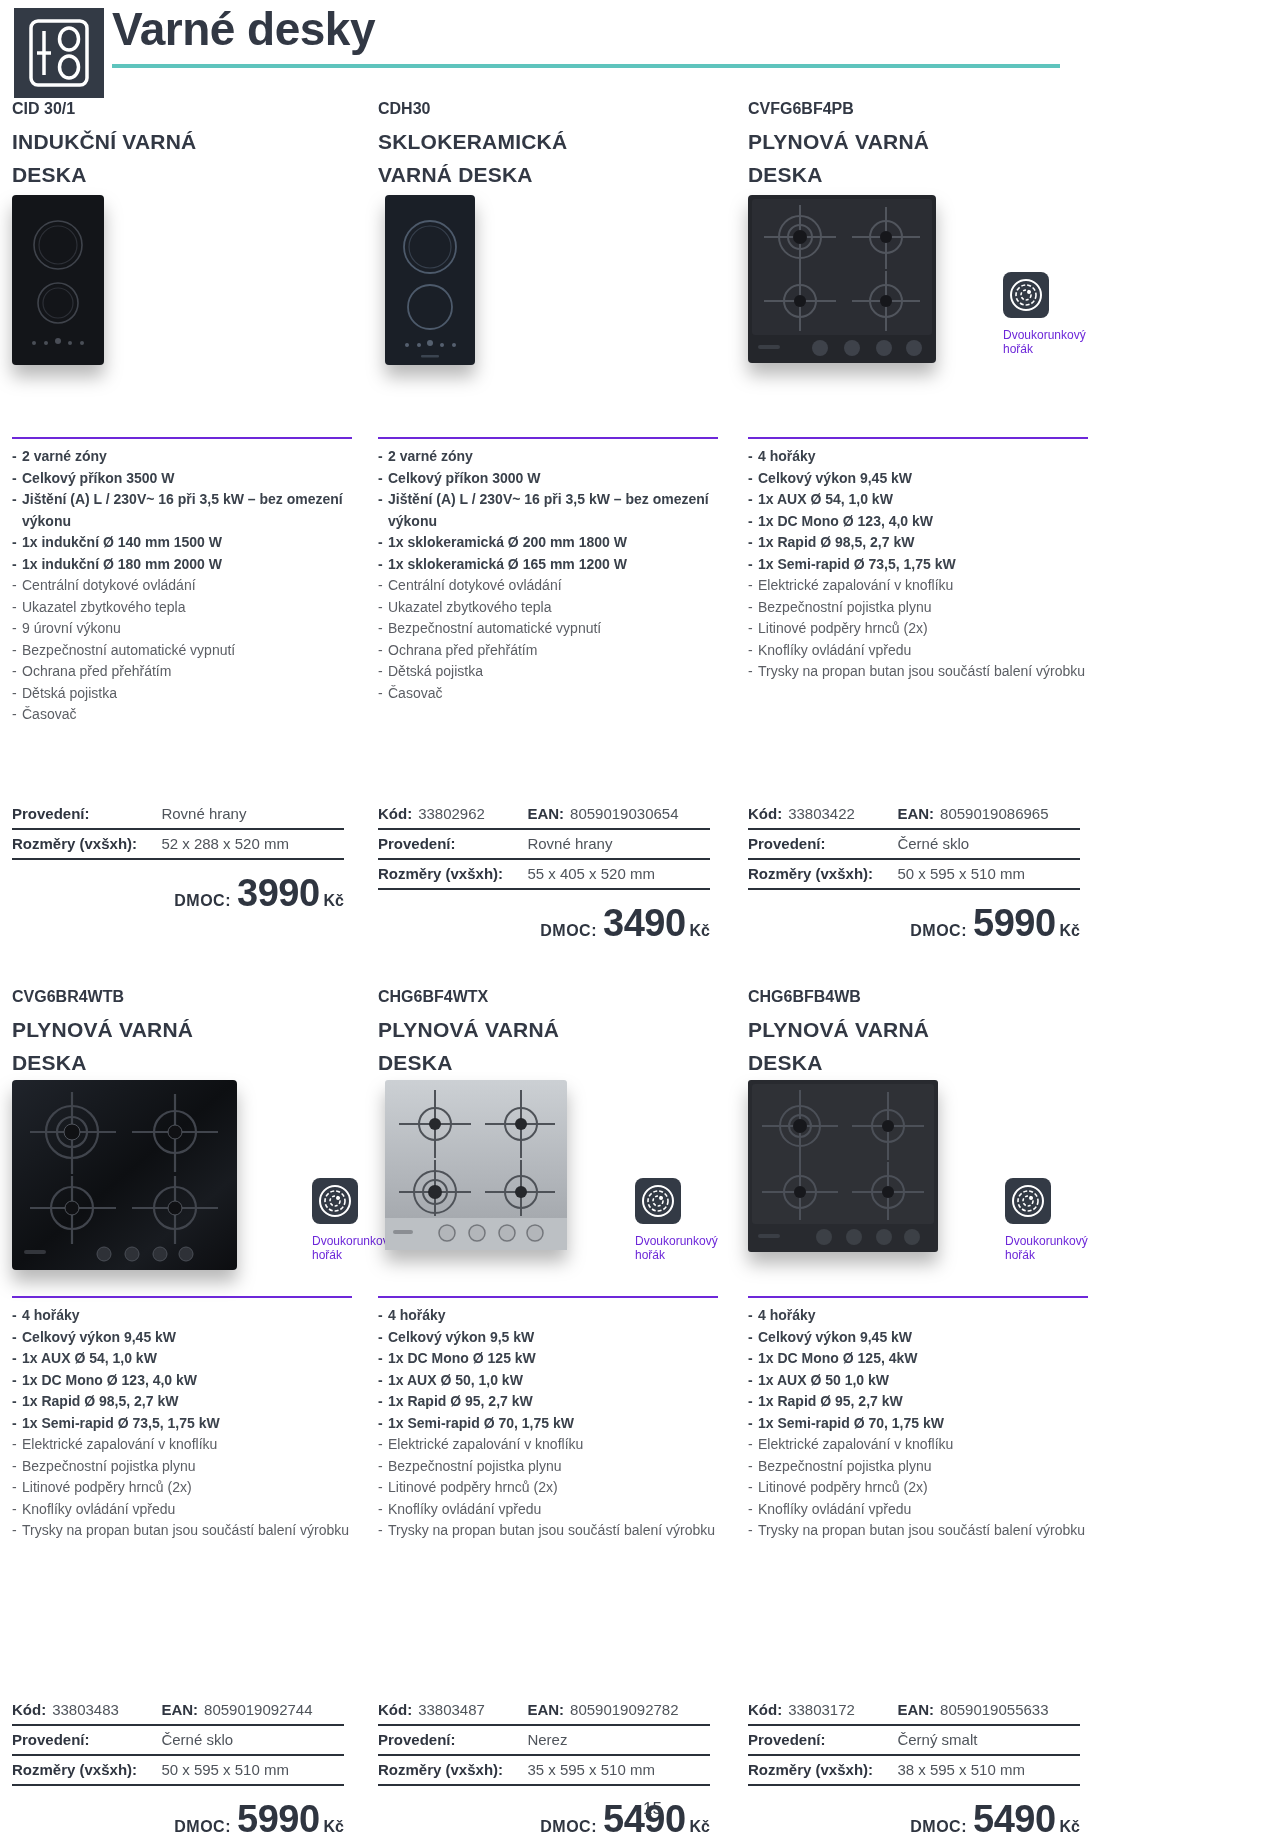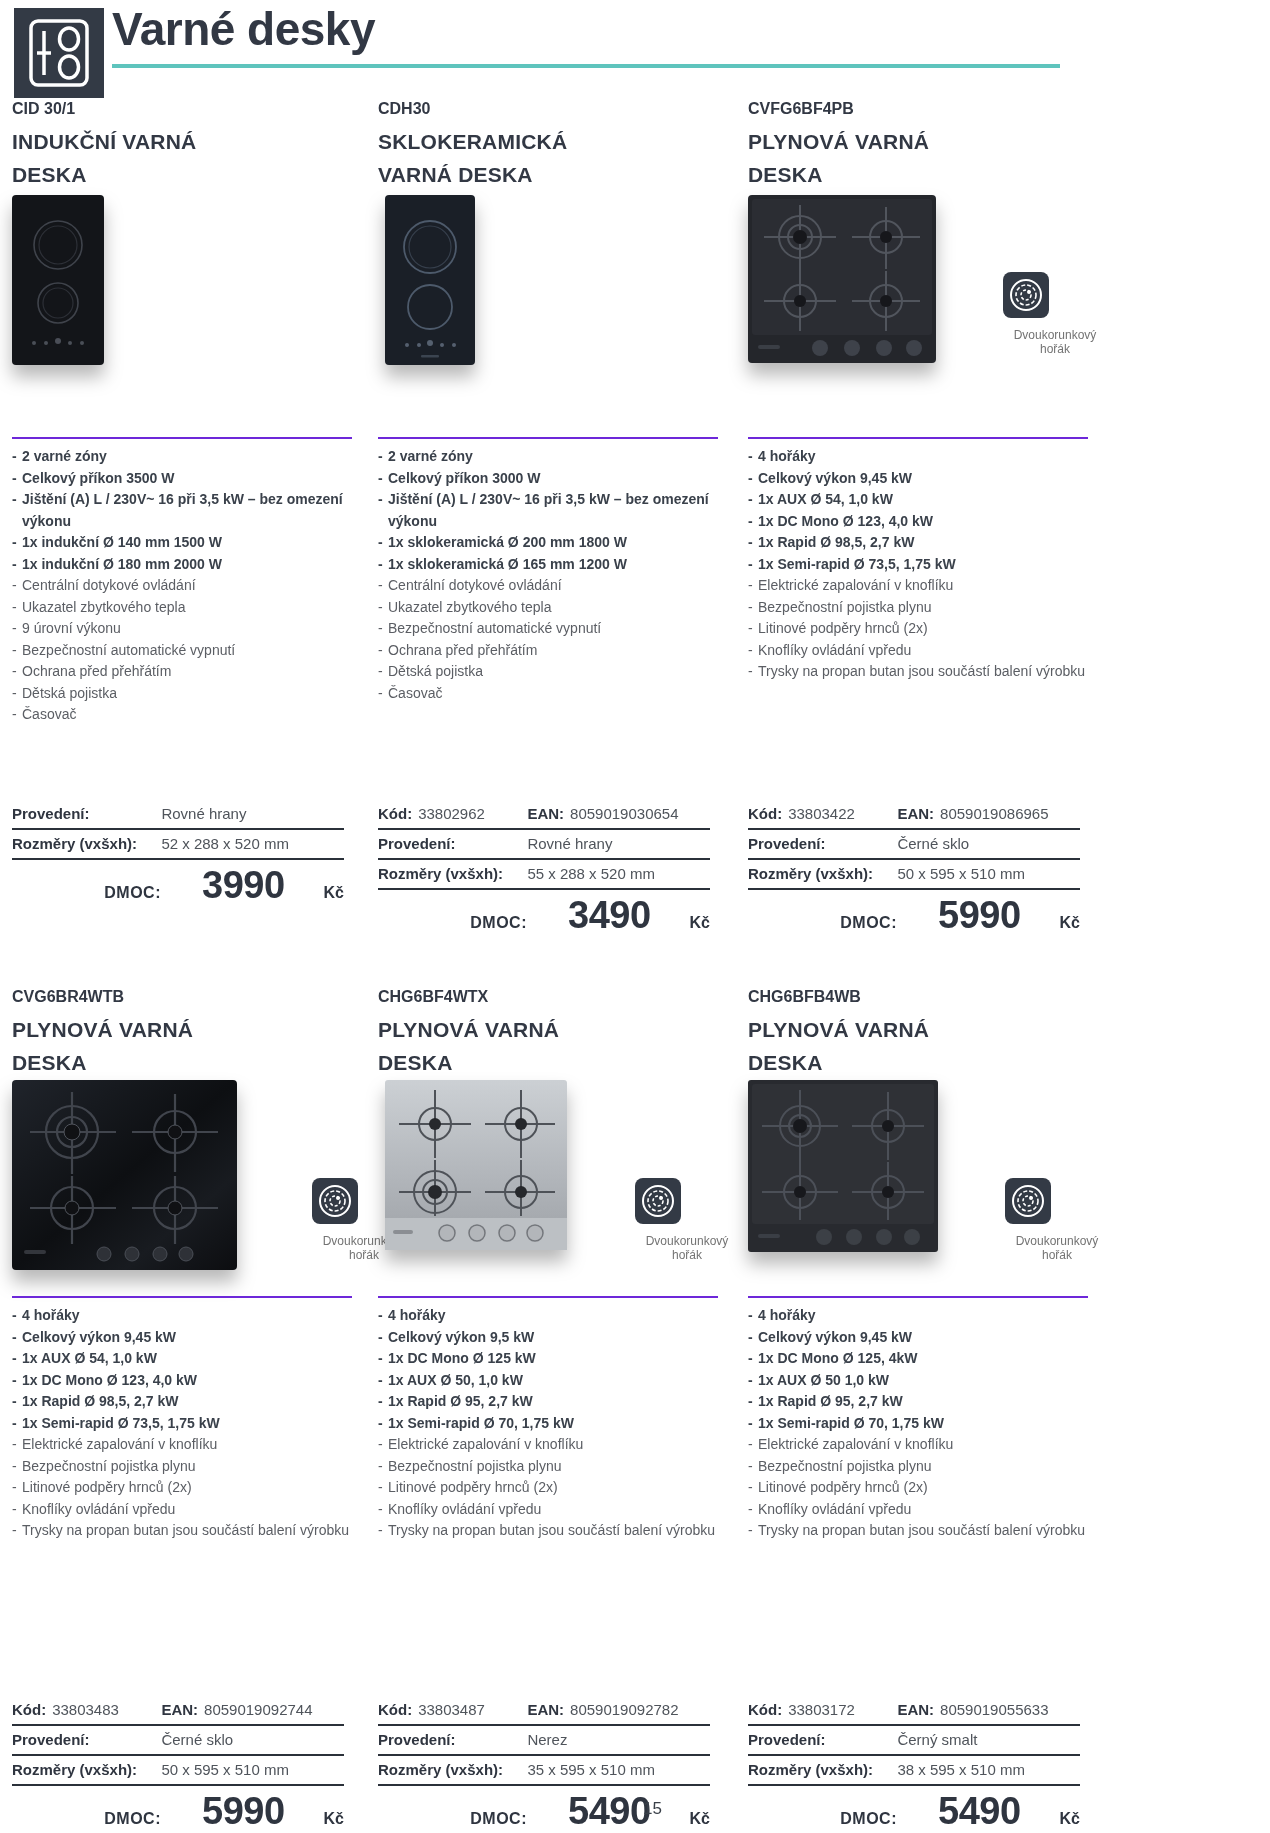--- a/index.html
+++ b/index.html
@@ -26,21 +26,21 @@
           color:#323844;letter-spacing:0.2px;}
 
   .image-wrap{position:absolute;left:0;}
   .row1 .image-wrap{top:95px;}
   .row2 .image-wrap{top:92px;}
   .image-wrap svg{filter:drop-shadow(0 12px 9px rgba(0,0,0,0.28));display:block;}
   .shift{left:7px;}
 
   
   .badge{position:absolute;width:104px;}
-  .badge-cap{font-size:12px;line-height:14px;color:#737373;margin-top:6px;text-align:center;}
+  .badge-cap{font-size:12px;line-height:14px;color:#6d28d9;margin-top:6px;}
   #p3 .badge{left:255px;top:172px;}
   #p4 .badge{left:300px;top:190px;}
   #p5 .badge,#p6 .badge{left:257px;top:190px;}
 
   
   .feat-block{position:absolute;left:0;width:340px;border-top:2px solid #6d28d9;padding-top:7px;}
   .row1 .feat-block{top:337px;}
   .row2 .feat-block{top:308px;}
   ul.features{list-style:none;margin:0;padding:0;}
   ul.features li{font-size:14px;line-height:21.5px;color:#5b5e64;padding-left:10px;position:relative;}
@@ -52,21 +52,21 @@
   .row1 .table-block{top:700px;}
   .row2 .table-block{top:708px;}
   .spec-row{position:relative;padding:5px 0 6px 0;border-bottom:2px solid #2b313a;font-size:15px;}
   .lbl{font-weight:bold;color:#2f3540;}
   .val{color:#4f545b;}
   .kod-val{margin-left:6px;}
   .ean-group{position:absolute;left:45%;top:5px;white-space:nowrap;}
   .ean-group .val{margin-left:6px;}
   .abs-val{position:absolute;left:45%;top:5px;white-space:nowrap;}
 
-  .price-line{display:flex;justify-content:flex-end;align-items:baseline;margin-top:4px;gap:35px;}
+  .price-line{display:flex;justify-content:flex-end;align-items:baseline;margin-top:12px;}
   .dmoc{font-size:16px;font-weight:bold;color:#2f3540;letter-spacing:0.5px;}
   .price{font-size:38px;font-weight:800;color:#2f3540;margin-left:6px;letter-spacing:-0.5px;}
   .curr{font-size:16px;font-weight:bold;color:#2f3540;margin-left:4px;}
 
   .page-number{position:absolute;left:0;right:0;top:1799px;text-align:center;
                font-size:17px;color:#3a4049;padding-left:35px;}
 </style>
 </head>
 <body>
 
@@ -175,21 +175,21 @@
       <div class="spec-row">
         <span class="lbl">Kód:</span><span class="val kod-val">33802962</span>
         <span class="ean-group"><span class="lbl">EAN:</span><span class="val">8059019030654</span></span>
       </div>
       <div class="spec-row">
         <span class="lbl">Provedení:</span>
         <span class="val abs-val">Rovné hrany</span>
       </div>
       <div class="spec-row">
         <span class="lbl">Rozměry (vxšxh):</span>
-        <span class="val abs-val">55 x 288 x 520 mm</span>
+        <span class="val abs-val">55 x 405 x 520 mm</span>
       </div>
       <div class="price-line">
         <span class="dmoc">DMOC:</span>
         <span class="price">3490</span>
         <span class="curr">Kč</span>
       </div>
     </div>
   </section>
 
   <section class="product row1" id="p3">

